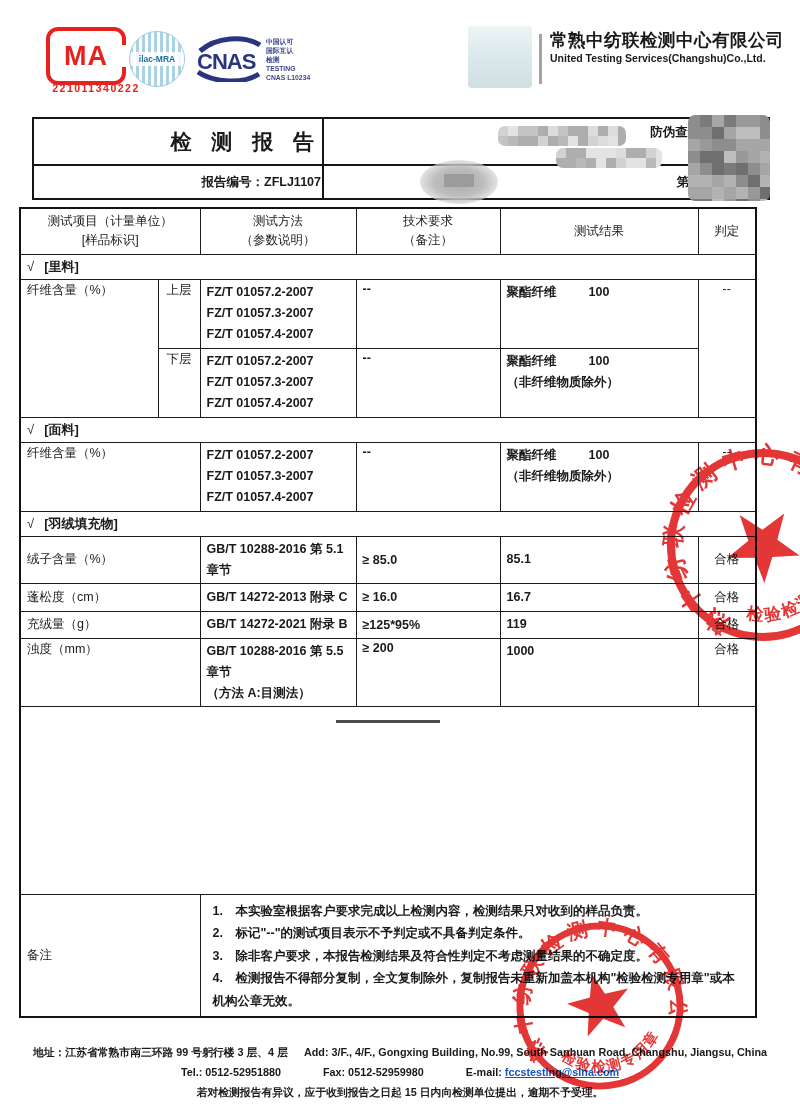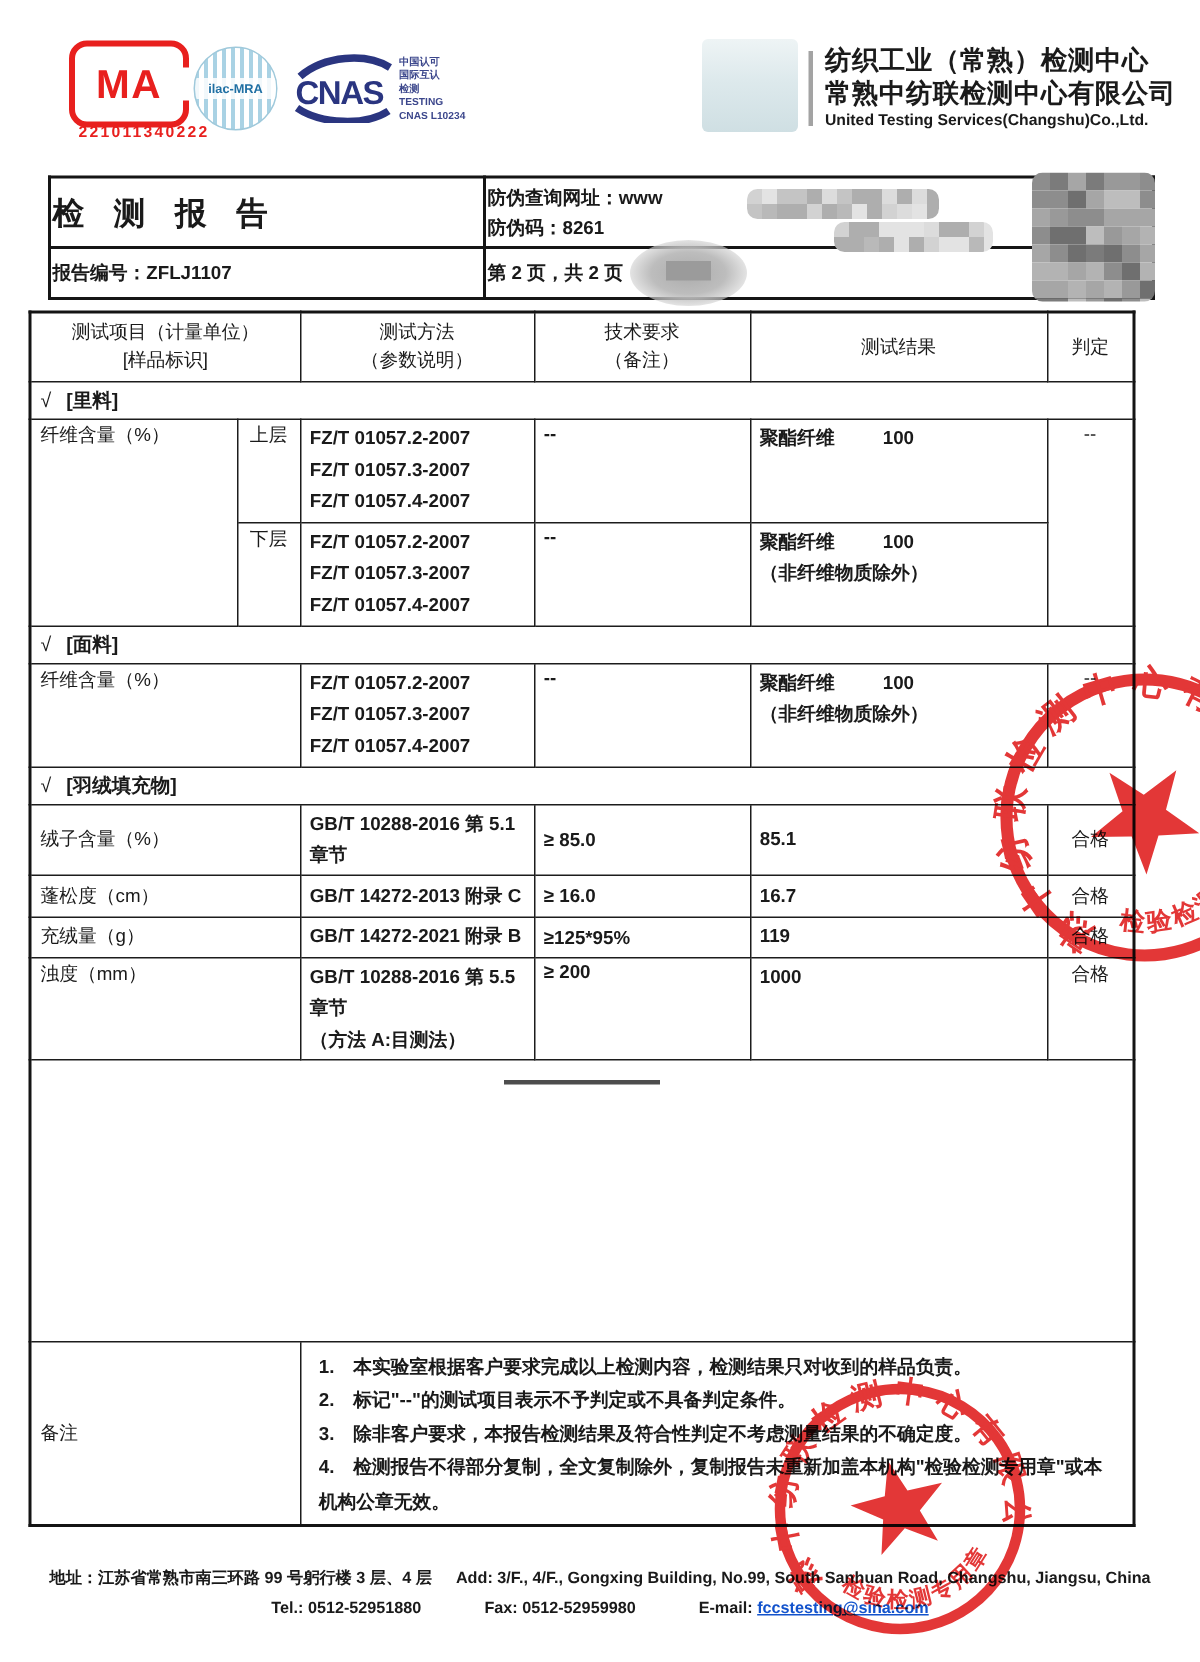--- a/index.html
+++ b/index.html
@@ -23,21 +23,21 @@
   .cnas-side{position:absolute;left:266px;top:37px;font-size:6.8px;line-height:9px;color:#3c478c;font-weight:600;}
   
   .org-logo{position:absolute;left:468px;top:26px;width:64px;height:62px;border-radius:4px;
        background:linear-gradient(180deg,#eef4f5 0%,#dde9ec 45%,#cfdfe3 100%);}
   .org-divider{position:absolute;left:539px;top:34px;width:3px;height:50px;background:#a3a3a3;}
   .org-text{position:absolute;left:550px;top:29px;}
   .org-cn{font-size:17.5px;font-weight:800;letter-spacing:.5px;line-height:22px;white-space:nowrap;}
   .org-en{font-size:10.5px;font-weight:700;margin-top:1px;white-space:nowrap;}
   
   .titleblock{position:absolute;left:32px;top:117px;width:736px;border-collapse:collapse;table-layout:fixed;}
-  .titleblock td{border:2.5px solid #151515;text-align:left;vertical-align:middle;}
+  .titleblock td{border:2.5px solid #151515;text-align:right;vertical-align:middle;}
   .tb-title{font-size:21px;font-weight:800;letter-spacing:7px;}
   .tb-anti{font-size:12.5px;font-weight:700;line-height:20px;text-align:center;}
   .tb-no,.tb-page{font-size:12.5px;font-weight:700;}
   
   .mosaic{position:absolute;overflow:hidden;border-radius:7px;z-index:6;}
   .mosaic i{position:absolute;display:block;}
   .blurspot{position:absolute;z-index:6;border-radius:50%;
        background:radial-gradient(ellipse at center,#ababab 0%,#bdbdbd 45%,rgba(216,216,216,.55) 75%,rgba(255,255,255,0) 100%);}
   .blurspot b{position:absolute;left:24px;top:14px;width:30px;height:13px;background:#9b9b9b;}
   
@@ -101,21 +101,20 @@
     <div>中国认可</div>
     <div>国际互认</div>
     <div>检测</div>
     <div>TESTING</div>
     <div>CNAS L10234</div>
   </div>
 
   <div class="org-logo"></div>
   <div class="org-divider"></div>
   <div class="org-text">
-    <div class="org-cn">纺织工业（常熟）检测中心</div>
     <div class="org-cn">常熟中纺联检测中心有限公司</div>
     <div class="org-en">United Testing Services(Changshu)Co.,Ltd.</div>
   </div>
 
   <table class="titleblock">
     <colgroup>
         <col style="width:290px">
         <col style="width:446px">
       </colgroup>
     <tbody>
@@ -383,20 +382,21 @@
 
 
   <div class="footer">
     <div class="f-line">
       <span>地址：江苏省常熟市南三环路 99 号躬行楼 3 层、4 层</span><span class="sp"></span><span>Add: 3/F., 4/F., Gongxing Building, No.99, South Sanhuan Road, Changshu, Jiangsu, China</span>
     </div>
     <div class="f-line">
       <span>Tel.: 0512-52951880</span><span class="sp2"></span><span>Fax: 0512-52959980</span><span class="sp2"></span><span>E-mail:</span>
       <a href="#" class="f-email">fccstesting@sina.com</a>
     </div>
+    <div class="f-line">若对检测报告有异议，应于收到报告之日起 15 日内向检测单位提出，逾期不予受理。</div>
   </div>
 
   <div class="stamp stamp-side">
     <svg width="230" height="230" viewBox="-100 -100 200 200">
       <defs>
         <path id="arcTopB" d="M -58 42 A 71.6 71.6 0 1 1 58 42" fill="none"></path>
         <path id="arcBotB" d="M -50 42 A 65.3 65.3 0 0 0 50 42" fill="none"></path>
       </defs>
       <circle cx="0" cy="0" r="80" fill="none" stroke="#e02121" stroke-width="7"></circle>
       <polygon points="0,-33 7.8,-10.7 31.4,-10.2 12.6,4.1 19.4,26.7 0,13.2 -19.4,26.7 -12.6,4.1 -31.4,-10.2 -7.8,-10.7" fill="#e02121"></polygon>

